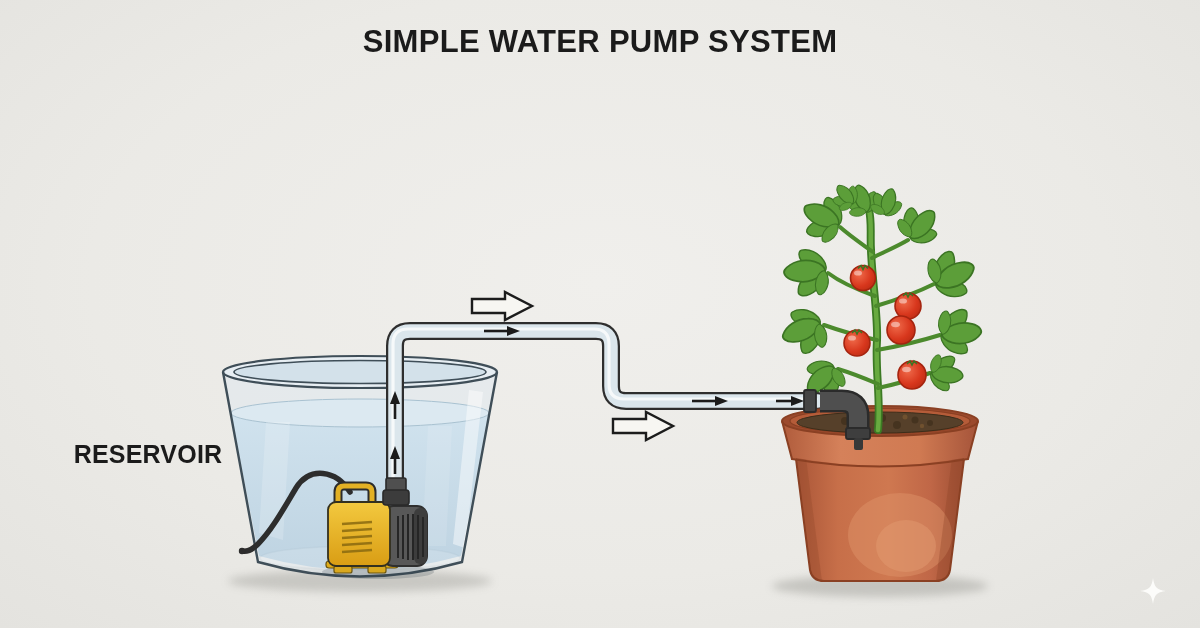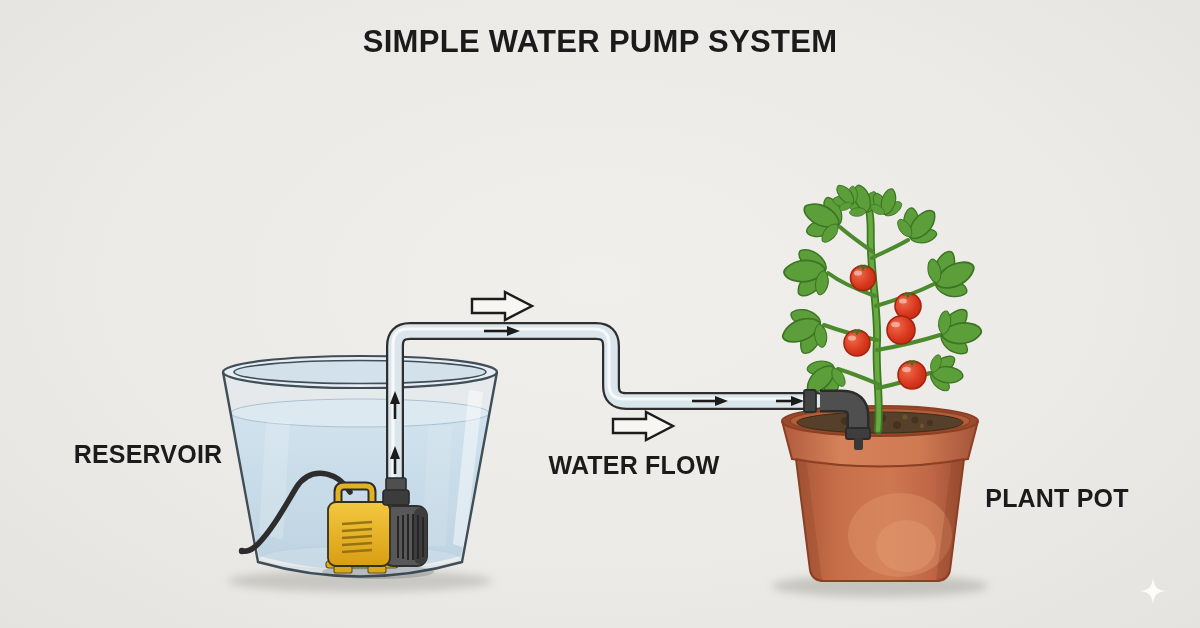--- a/index.html
+++ b/index.html
@@ -261,15 +261,13 @@
     <rect x="804" y="390" width="12" height="22" rx="2" fill="#444444" stroke="#2b2b2b" stroke-width="1.8"></rect>
     <rect x="846" y="428" width="24" height="11" rx="2" fill="#3e3e3e" stroke="#2b2b2b" stroke-width="1.8"></rect>
     <rect x="854" y="438" width="9" height="12" rx="2" fill="#383838"></rect>
   </g>
 
   <path transform="translate(1153,591)" d="M 0 -13 C 1.5 -3.5 3.5 -1.5 13 0 C 3.5 1.5 1.5 3.5 0 13 C -1.5 3.5 -3.5 1.5 -13 0 C -3.5 -1.5 -1.5 -3.5 0 -13 Z" fill="#fdfdfb" opacity=".95"></path>
 </svg>
 
   <div class="title">SIMPLE WATER PUMP SYSTEM</div>
   <div class="lbl lbl-reservoir">RESERVOIR</div>
-  <div class="lbl lbl-waterflow">WATER FLOW</div>
-  <div class="lbl lbl-plantpot">PLANT POT</div>
 </div>
 
 </body></html>

